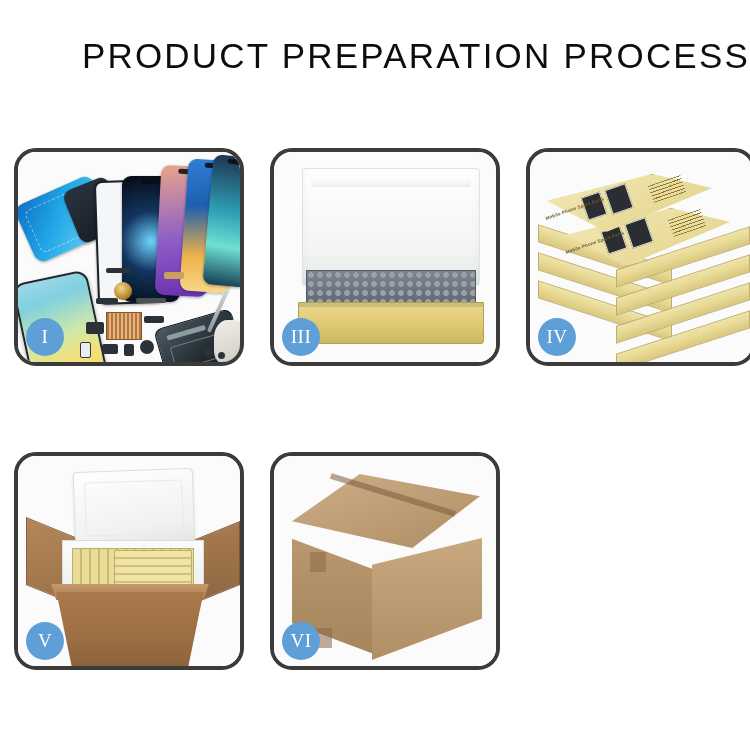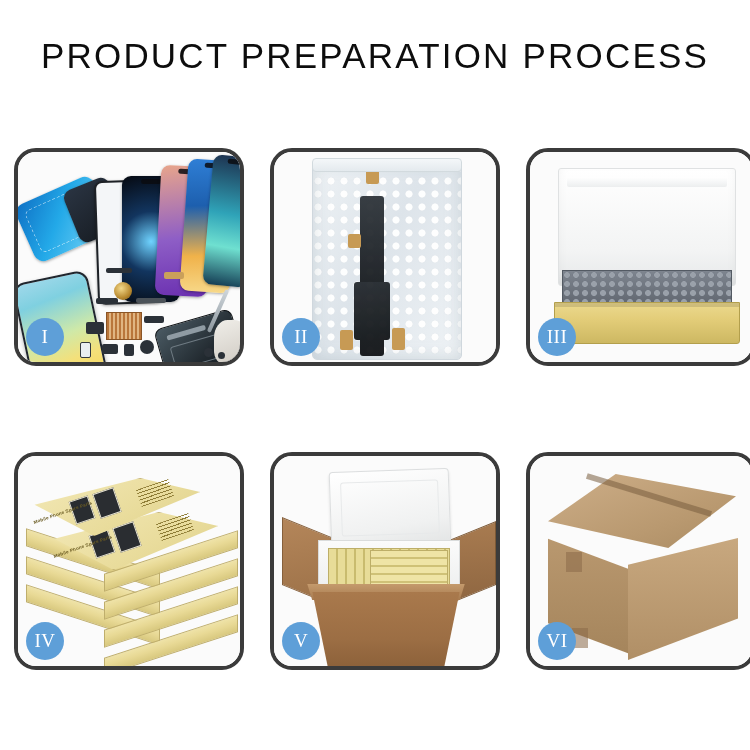--- a/index.html
+++ b/index.html
@@ -3,21 +3,21 @@
 <meta charset="utf-8">
 <style>
   html,body{margin:0;padding:0;}
   body{
     width:750px;height:750px;
     background:#ffffff;
     font-family:"Liberation Sans",sans-serif;
     overflow:hidden;
     position:relative;
   }
-  .header{ text-align:center; padding-top:38px; }
+  .header{ text-align:right; padding-top:38px; }
   .title{
     font-size:35px;
     letter-spacing:2.2px;
     font-weight:400;
     color:#0d0d0d;
     font-family:"Liberation Sans",sans-serif;
     line-height:1.05;
     white-space:nowrap;
   }
   .subtitle{
@@ -255,32 +255,20 @@
       <span class="dot" style="left:118px;top:146px;width:30px;height:5px;background:#4b5258;"></span>
       <div class="chassis"></div>
       <div class="tweezer"></div>
       <div class="hand"></div>
       <span class="dot" style="left:186px;top:196px;width:9px;height:9px;border-radius:50%;"></span>
       <span class="dot" style="left:200px;top:200px;width:7px;height:7px;border-radius:50%;"></span>
     </div>
     <div class="badge">I</div>
   </div>
 
-  <div class="card">
-    <div class="photo">
-      <div class="bag"></div>
-      <div class="part2"></div>
-      <span class="flexnub" style="left:92px;top:18px;"></span>
-      <span class="flexnub" style="left:74px;top:82px;"></span>
-      <span class="flexnub" style="left:66px;top:178px;height:20px;"></span>
-      <span class="flexnub" style="left:118px;top:176px;height:22px;"></span>
-      <div class="bagtop"></div>
-    </div>
-    <div class="badge">II</div>
-  </div>
 
   <div class="card">
     <div class="photo">
       <div class="c3-lid"></div>
       <div class="c3-foam"></div>
       <div class="c3-box"></div>
     </div>
     <div class="badge">III</div>
   </div>
 

